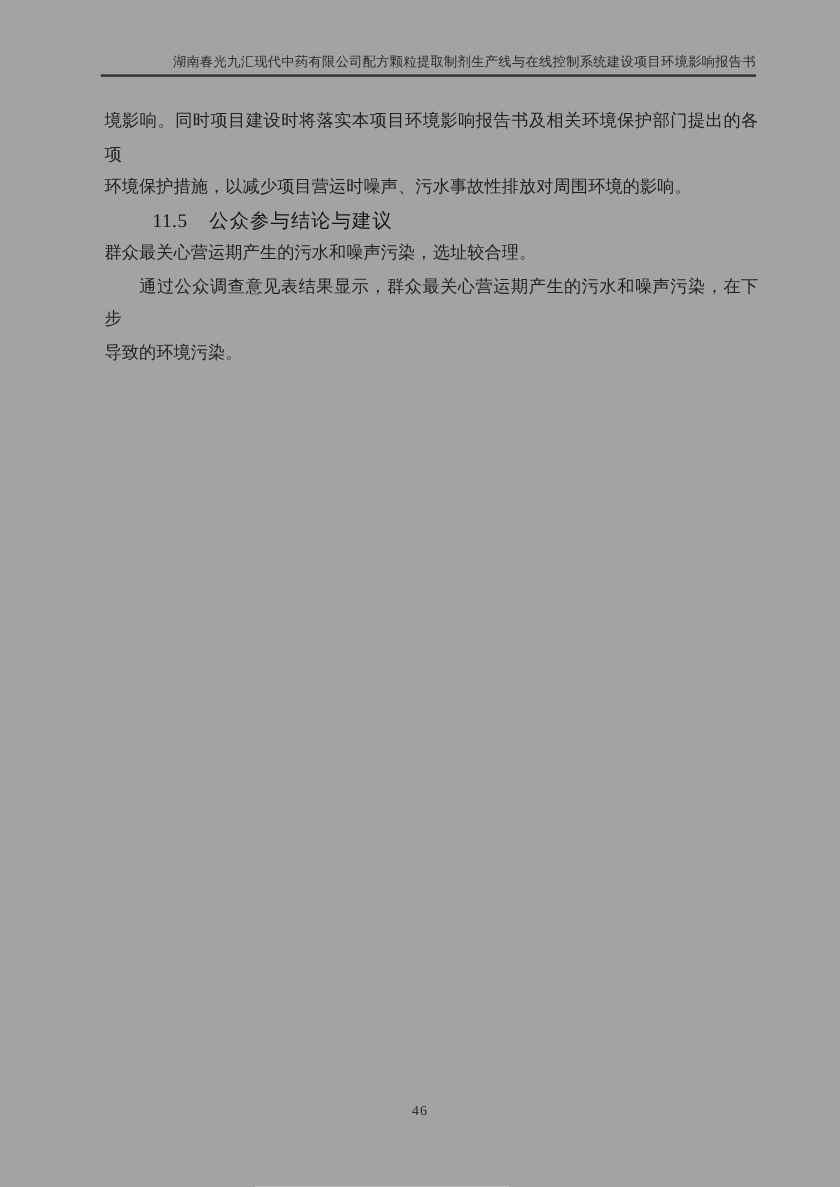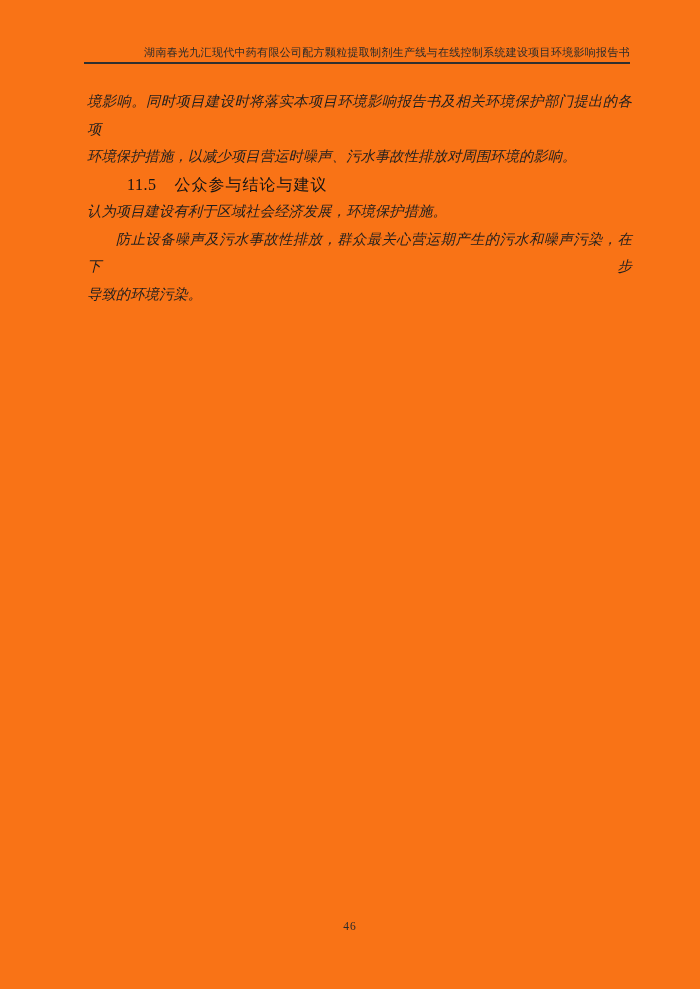--- a/index.html
+++ b/index.html
@@ -4,21 +4,21 @@
 <style>
   html, body {
     margin: 0;
     padding: 0;
     background: #e8e8e8;
   }
   .page {
     position: relative;
     width: 700px;
     height: 989px;
-    background: #f97316;
+    background: #a3a3a3;
     font-family: "Liberation Serif", "DejaVu Serif", serif;
     color: #1f1f1f;
     overflow: hidden;
   }
   
   .running-title {
     position: absolute;
     left: 84px;
     width: 546px;
     top: 45px;
@@ -40,21 +40,20 @@
   
   .content {
     position: absolute;
     left: 87px;
     width: 545px;
     top: 88px;
   }
   .para {
     margin: 0;
     padding: 0;
-    font-style: italic;
   }
   .tline {
     display: block;
     font-size: 14.3px;
     line-height: 27.5px;
     letter-spacing: 0.1px;
     white-space: nowrap;
     color: #1f1f1f;
   }
   .tline.just {
@@ -108,25 +107,25 @@
       <span class="tline just">境影响。同时项目建设时将落实本项目环境影响报告书及相关环境保护部门提出的各项</span>
       <span class="tline">环境保护措施，以减少项目营运时噪声、污水事故性排放对周围环境的影响。</span>
     </p>
 
     <h2 class="section-heading">
       <span class="sec-num">11.5</span>
       <span class="sec-title">公众参与结论与建议</span>
     </h2>
 
     <p class="para">
-      <span class="tline">认为项目建设有利于区域社会经济发展，环境保护措施。</span>
+      <span class="tline">群众最关心营运期产生的污水和噪声污染，选址较合理。</span>
     </p>
 
     <p class="para">
-      <span class="tline just ind">防止设备噪声及污水事故性排放，群众最关心营运期产生的污水和噪声污染，在下步</span>
+      <span class="tline just ind">通过公众调查意见表结果显示，群众最关心营运期产生的污水和噪声污染，在下步</span>
       <span class="tline">导致的环境污染。</span>
     </p>
 
   </div>
 
   <div class="page-number">46</div>
 
 </div>
 
 </body></html>

